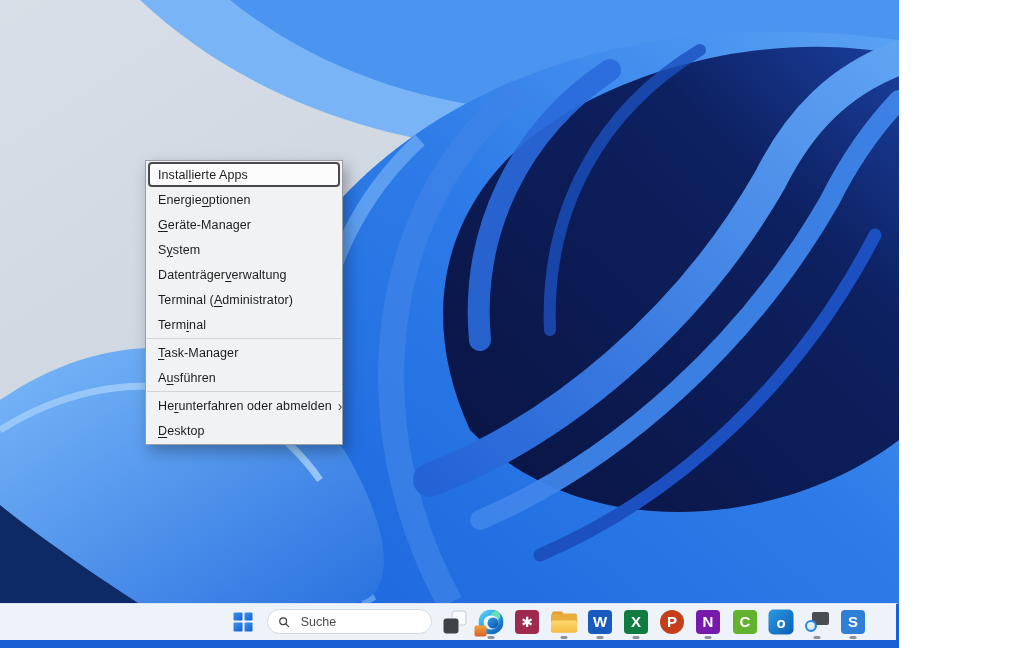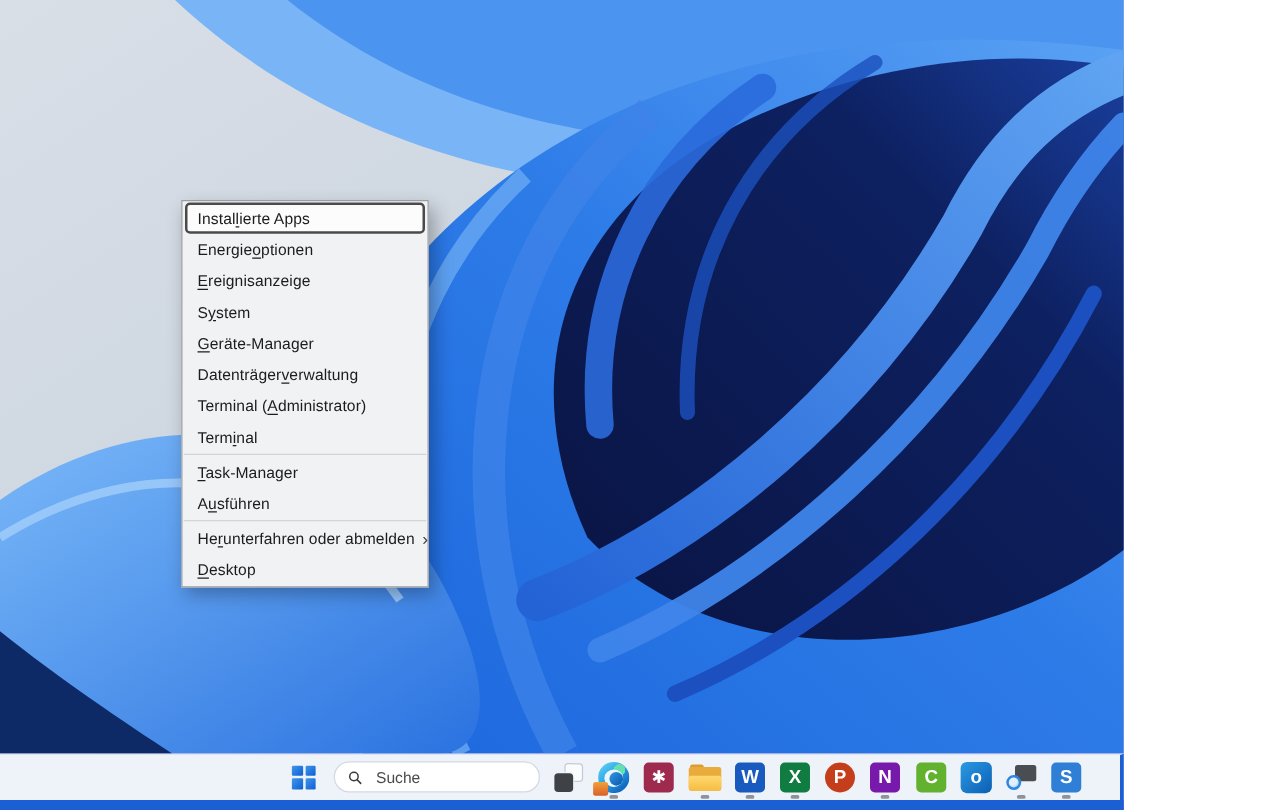--- a/index.html
+++ b/index.html
@@ -1,19 +1,19 @@
 <!DOCTYPE html>
 <html><head>
 <meta charset="utf-8">
 <style>
   * { box-sizing: border-box; margin: 0; padding: 0; }
   html, body { width: 1024px; height: 648px; background: #ffffff; overflow: hidden;
     font-family: "Liberation Sans", "DejaVu Sans", sans-serif; }
 
-  .screen { position: absolute; left: 0; top: 0; width: 899px; height: 648px; background: #8b5cf6; padding-left: 39px; }
+  .screen { position: absolute; left: 0; top: 0; width: 899px; height: 648px; background: #404040; padding-left: 39px; }
 
   
   .desktop { position: absolute; left: 0; top: 0; width: 899px; height: 603px; overflow: hidden; }
   .desktop svg { display: block; }
 
   
   .context-menu { position: absolute; left: 145px; top: 160px; width: 198px;
     background: #f1f2f4; border: 1px solid #9a9da3; padding: 1px 0;
     box-shadow: 4px 6px 14px rgba(0,0,0,.30); }
   .menu-item { height: 25px; display: flex; align-items: center; margin: 0 2px;
@@ -158,27 +158,24 @@
   </div>
 
   <div class="context-menu">
       <div class="menu-item focused">
         <span class="lbl">Instal<span class="accel">l</span>ierte Apps</span>
       </div>
       <div class="menu-item">
         <span class="lbl">Energie<span class="accel">o</span>ptionen</span>
       </div>
       <div class="menu-item">
-        <span class="lbl"><span class="accel">E</span>reignisanzeige</span>
+        <span class="lbl"><span class="accel">G</span>eräte-Manager</span>
       </div>
       <div class="menu-item">
         <span class="lbl">S<span class="accel">y</span>stem</span>
-      </div>
-      <div class="menu-item">
-        <span class="lbl"><span class="accel">G</span>eräte-Manager</span>
       </div>
       <div class="menu-item">
         <span class="lbl">Datenträger<span class="accel">v</span>erwaltung</span>
       </div>
       <div class="menu-item">
         <span class="lbl">Terminal (<span class="accel">A</span>dministrator)</span>
       </div>
       <div class="menu-item">
         <span class="lbl">Term<span class="accel">i</span>nal</span>
       </div>

